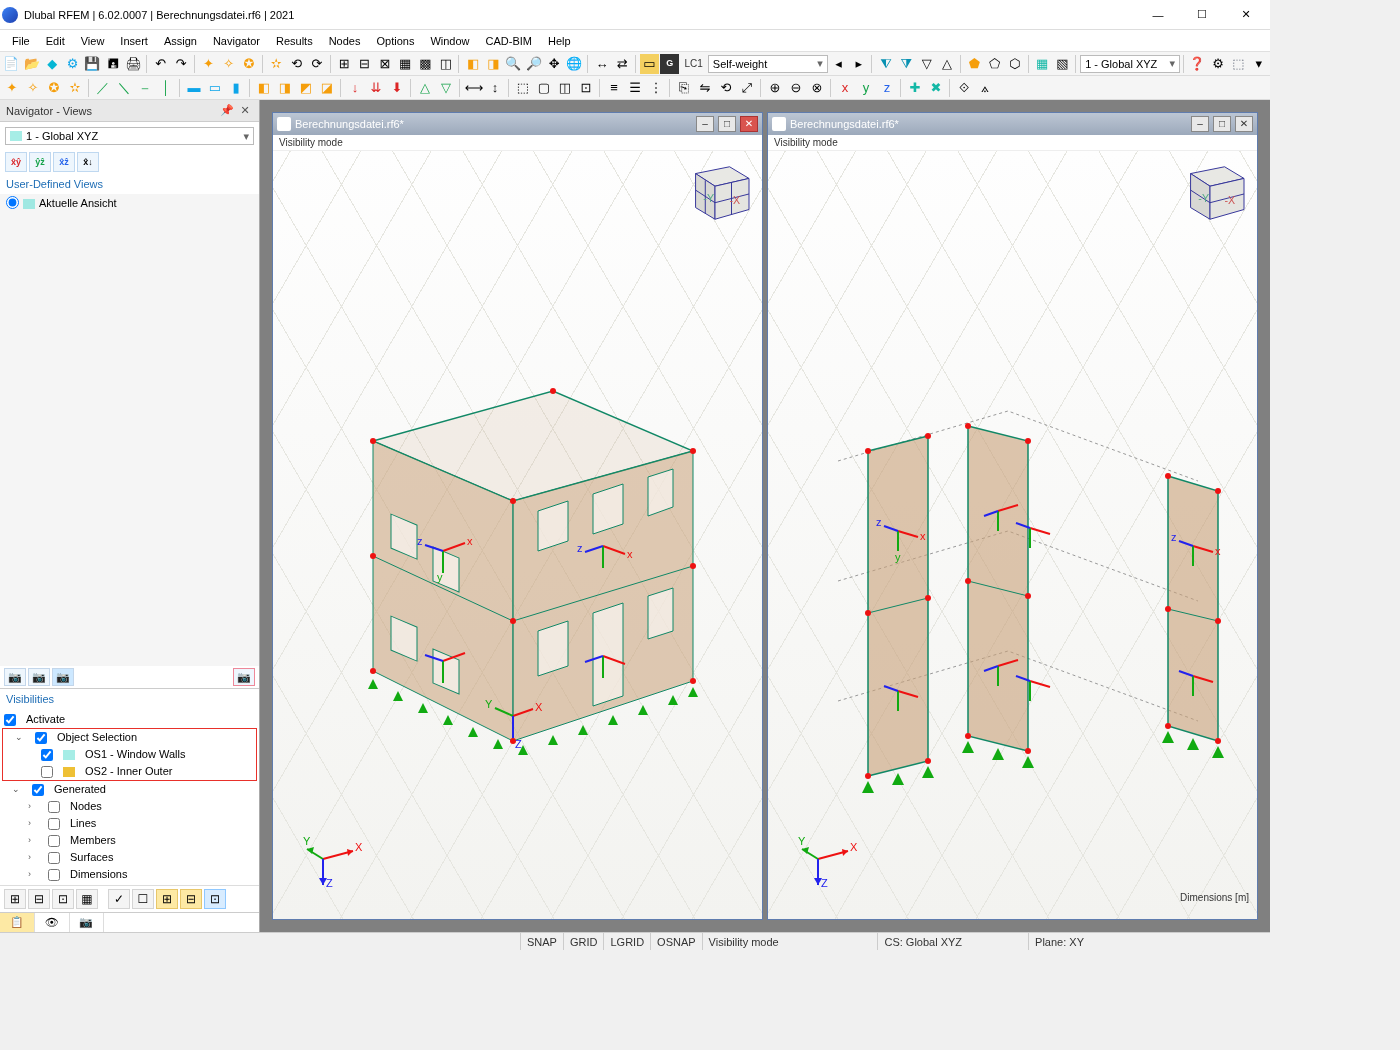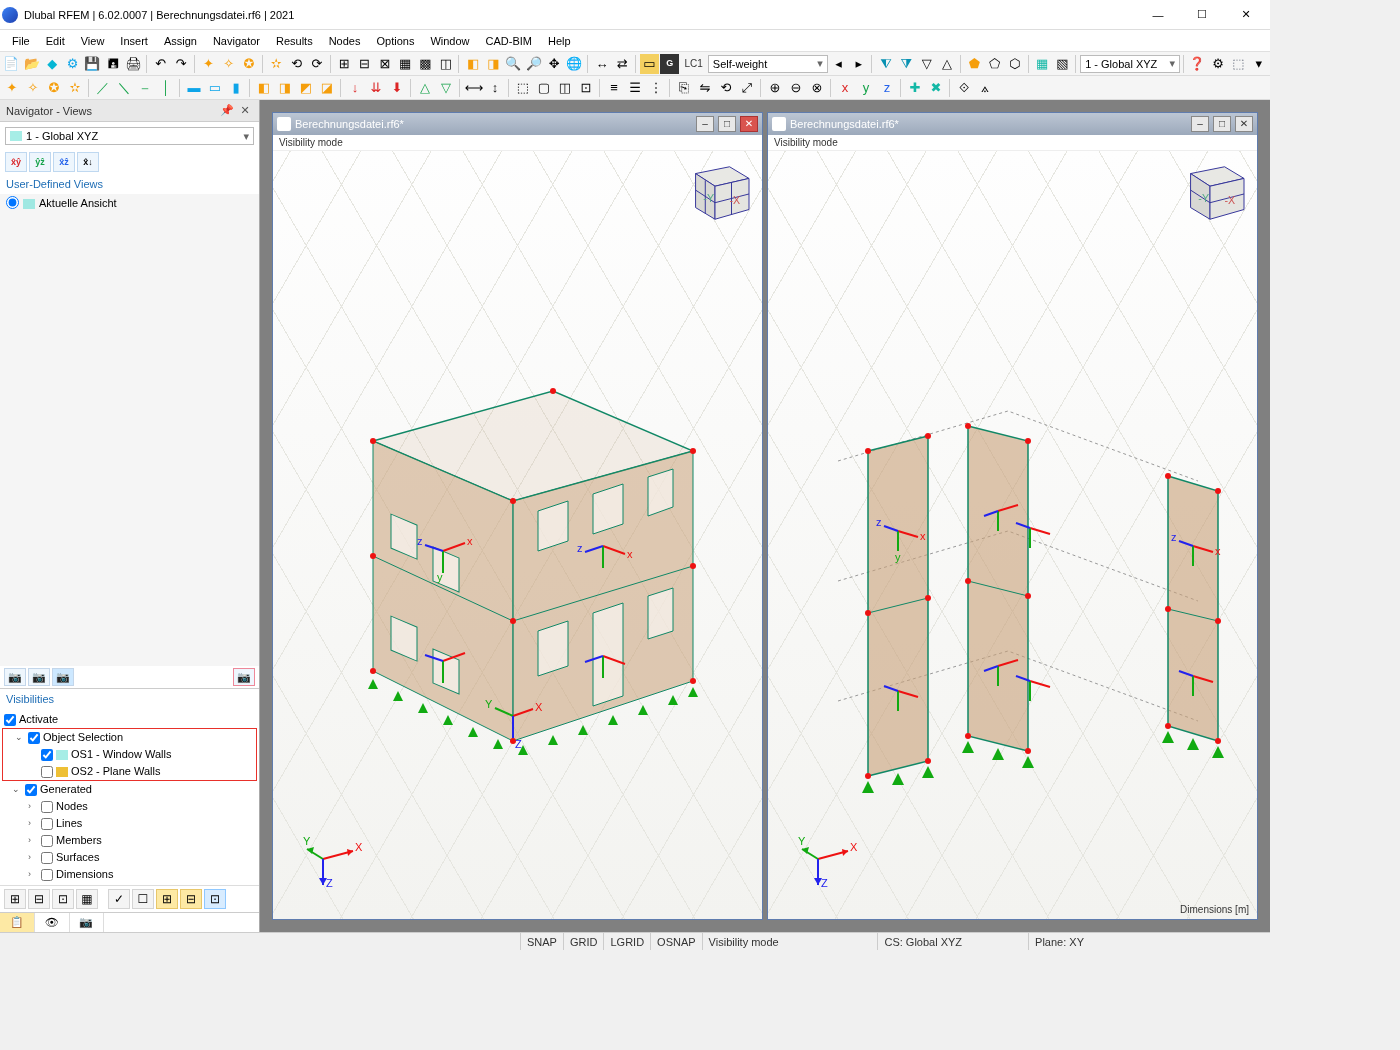--- a/index.html
+++ b/index.html
@@ -22,21 +22,21 @@
 .nav-combo{margin:5px;height:18px;border:1px solid #bbb;background:#fff;display:flex;align-items:center;padding:0 4px;font-size:10px}
 .nav-tbar{display:flex;gap:2px;padding:2px 5px}
 .nav-tbar .nbtn{width:22px;height:20px;border:1px solid #bfd8f0;background:#eef6fd;display:flex;align-items:center;justify-content:center;font-size:9px;font-weight:bold}
 .nav-sec-title{padding:4px 6px;color:#1e6db5;font-weight:400}
 .nav-radio-row{display:flex;align-items:flex-end;padding:2px 6px;gap:4px}
 .nav-radio-row input{margin:0}
 .nav-view-swatch{width:12px;height:10px;background:#9fe8e2}
 .view-area{flex:1;background:#f5f5f5;position:relative}
 .vis-sec{border-top:1px solid #ccc}
 .tree{padding:2px 0}
-.tree-row{display:flex;align-items:center;padding:1px 4px;gap:3px;font-size:11px;color:#000;line-height:15px}
+.tree-row{display:flex;align-items:center;padding:1px 4px;gap:10px;font-size:11px;color:#000;line-height:15px}
 .tree-row .exp{width:10px;color:#555;font-size:9px}
 .tree-row input[type=checkbox]{width:12px;height:12px;margin:0}
 .ind1{padding-left:12px}.ind2{padding-left:28px}.ind3{padding-left:38px}
 .highlight-box{border:1.5px solid #e8302a;margin:0 2px;padding:0}
 .sq{width:12px;height:10px;display:inline-block}
 .sq-cyan{background:#a6ede6}
 .sq-yel{background:#eec035}
 .nav-bot-tbar{display:flex;gap:2px;padding:3px 4px;border-top:1px solid #ddd;margin-top:auto}
 .nav-bot-tbar .bbtn{width:22px;height:20px;border:1px solid #d4d4d4;background:#f4f4f4;display:flex;align-items:center;justify-content:center;font-size:12px}
 .nav-bot-tbar .bbtn.act{background:#fde9a4;border-color:#e8c76a}
@@ -51,21 +51,21 @@
 .mdi-title .spacer{flex:1}
 .mdi-title .wb{width:18px;height:16px;background:#e8e8e8;border:1px solid #888;display:flex;align-items:center;justify-content:center;color:#333;font-size:10px;line-height:1}
 .mdi-title .wb.close{background:#d9544f;color:#fff;border-color:#a33}
 .mdi-sub{padding:2px 6px;font-size:10px;color:#333;border-bottom:1px solid #eee}
 .viewport{flex:1;position:relative;background:linear-gradient(#fefefe,#f3f3f0);overflow:hidden}
 .grid-floor{position:absolute;inset:0;background:
  repeating-linear-gradient(60deg,transparent,transparent 60px,#e6e6e0 60px,#e6e6e0 61px),
  repeating-linear-gradient(-60deg,transparent,transparent 60px,#e6e6e0 60px,#e6e6e0 61px)}
 .navbox{position:absolute;top:8px;right:8px;width:78px;height:68px}
 .navbox svg{width:100%;height:100%}
-.dim-label{position:absolute;bottom:4px;right:8px;font-size:10px;color:#333}
+.dim-label{position:absolute;bottom:16px;right:8px;font-size:10px;color:#333}
 .model-svg{position:absolute;left:40px;top:170px;width:420px;height:460px}
 .model-svg2{position:absolute;left:30px;top:170px;width:440px;height:480px}
 .orient{position:absolute;left:30px;bottom:30px;width:60px;height:60px}
 .status{height:18px;background:#f0f0f0;display:flex;align-items:center;border-top:1px solid #ccc;font-size:10px;color:#333}
 .status .cell{padding:0 6px;height:100%;display:flex;align-items:center;border-left:1px solid #ccc}
 .cam-row{display:flex;gap:2px;padding:2px 4px}
 .cam-row .cam{width:22px;height:18px;border:1px solid #c3d6ea;background:#eef6fd;display:flex;align-items:center;justify-content:center;font-size:11px}
 .cam-row .cam.rec{border-color:#e89;}
 </style>
 </head>
@@ -279,21 +279,21 @@
             <span>Object Selection</span>
           </div>
           <div class="tree-row ind3">
             <input type="checkbox" checked="" style="">
             <span class="sq sq-cyan"></span>
             <span>OS1 - Window Walls</span>
           </div>
           <div class="tree-row ind3">
             <input type="checkbox" style="">
             <span class="sq sq-yel"></span>
-            <span>OS2 - Plane Walls</span>
+            <span>OS2 - Inner Outer</span>
           </div>
         </div>
 
         <div class="tree-row ind1">
           <span class="exp">⌄</span>
           <input type="checkbox" checked="" style="">
           <span>Generated</span>
         </div>
         <div class="tree-row ind2">
             <span class="exp">›</span>

